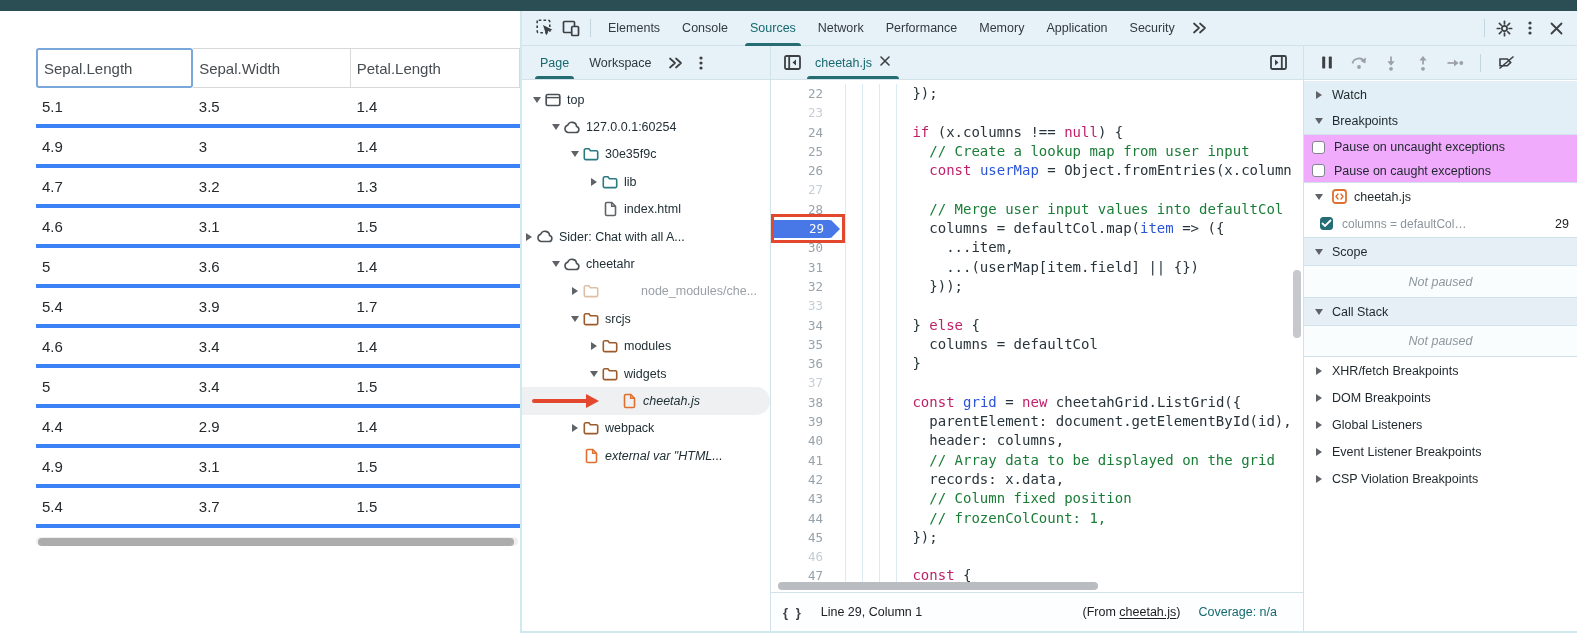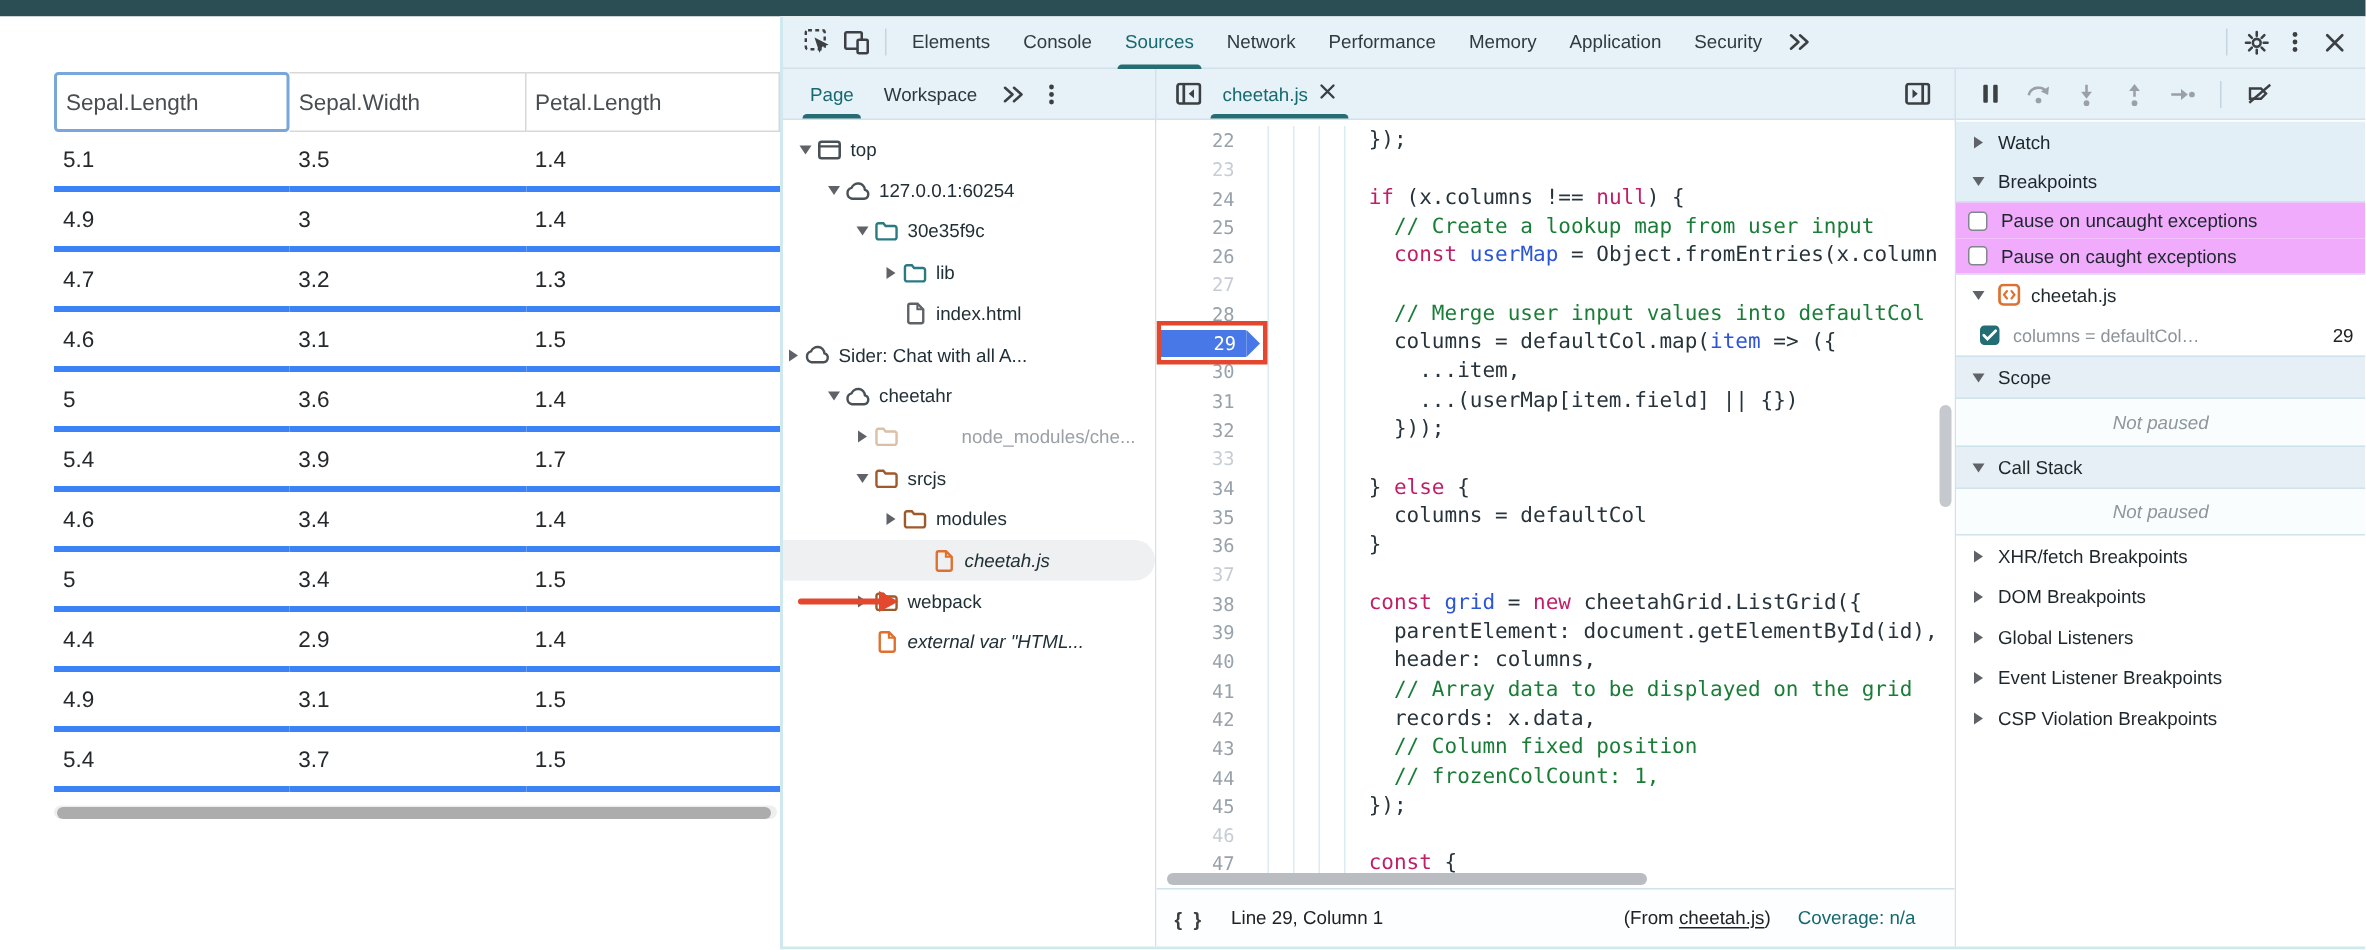--- a/index.html
+++ b/index.html
@@ -452,20 +452,31 @@
         <span class="tree-arrow">
           <span class="tri-r"></span>
         </span>
         <span class="tree-icon">
           <svg width="16" height="14" viewBox="0 0 16 14">
             <path d="M1.3 11.2 V3.2 a1.4 1.4 0 0 1 1.4 -1.4 h3.2 l1.5 1.9 h5.9 a1.4 1.4 0 0 1 1.4 1.4 v6.1 a1.4 1.4 0 0 1 -1.4 1.4 H2.7 a1.4 1.4 0 0 1 -1.4 -1.4 Z" fill="none" stroke="#9d5a2b" stroke-width="1.6"></path>
           </svg>
         </span>
         <span class="">modules</span>
       </div>
+      <div class="tree-row" style="padding-left: 65px;">
+        <span class="tree-arrow">
+          <span class="tri-d"></span>
+        </span>
+        <span class="tree-icon">
+          <svg width="16" height="14" viewBox="0 0 16 14">
+            <path d="M1.3 11.2 V3.2 a1.4 1.4 0 0 1 1.4 -1.4 h3.2 l1.5 1.9 h5.9 a1.4 1.4 0 0 1 1.4 1.4 v6.1 a1.4 1.4 0 0 1 -1.4 1.4 H2.7 a1.4 1.4 0 0 1 -1.4 -1.4 Z" fill="none" stroke="#9d5a2b" stroke-width="1.6"></path>
+          </svg>
+        </span>
+        <span class="">widgets</span>
+      </div>
       <div class="tree-row sel" style="padding-left: 84px;">
         <span class="tree-arrow"></span>
         <span class="tree-icon">
           <svg width="13" height="16" viewBox="0 0 13 16">
             <path d="M1.5 2.8 a1.3 1.3 0 0 1 1.3 -1.3 h4.9 l3.8 3.9 v7.8 a1.3 1.3 0 0 1 -1.3 1.3 H2.8 a1.3 1.3 0 0 1 -1.3 -1.3 Z" fill="none" stroke="#e0702f" stroke-width="1.6"></path>
             <path d="M7.6 1.8 v3.4 h3.6" fill="none" stroke="#e0702f" stroke-width="1.4"></path>
           </svg>
         </span>
         <span class="it ">cheetah.js</span>
       </div>

